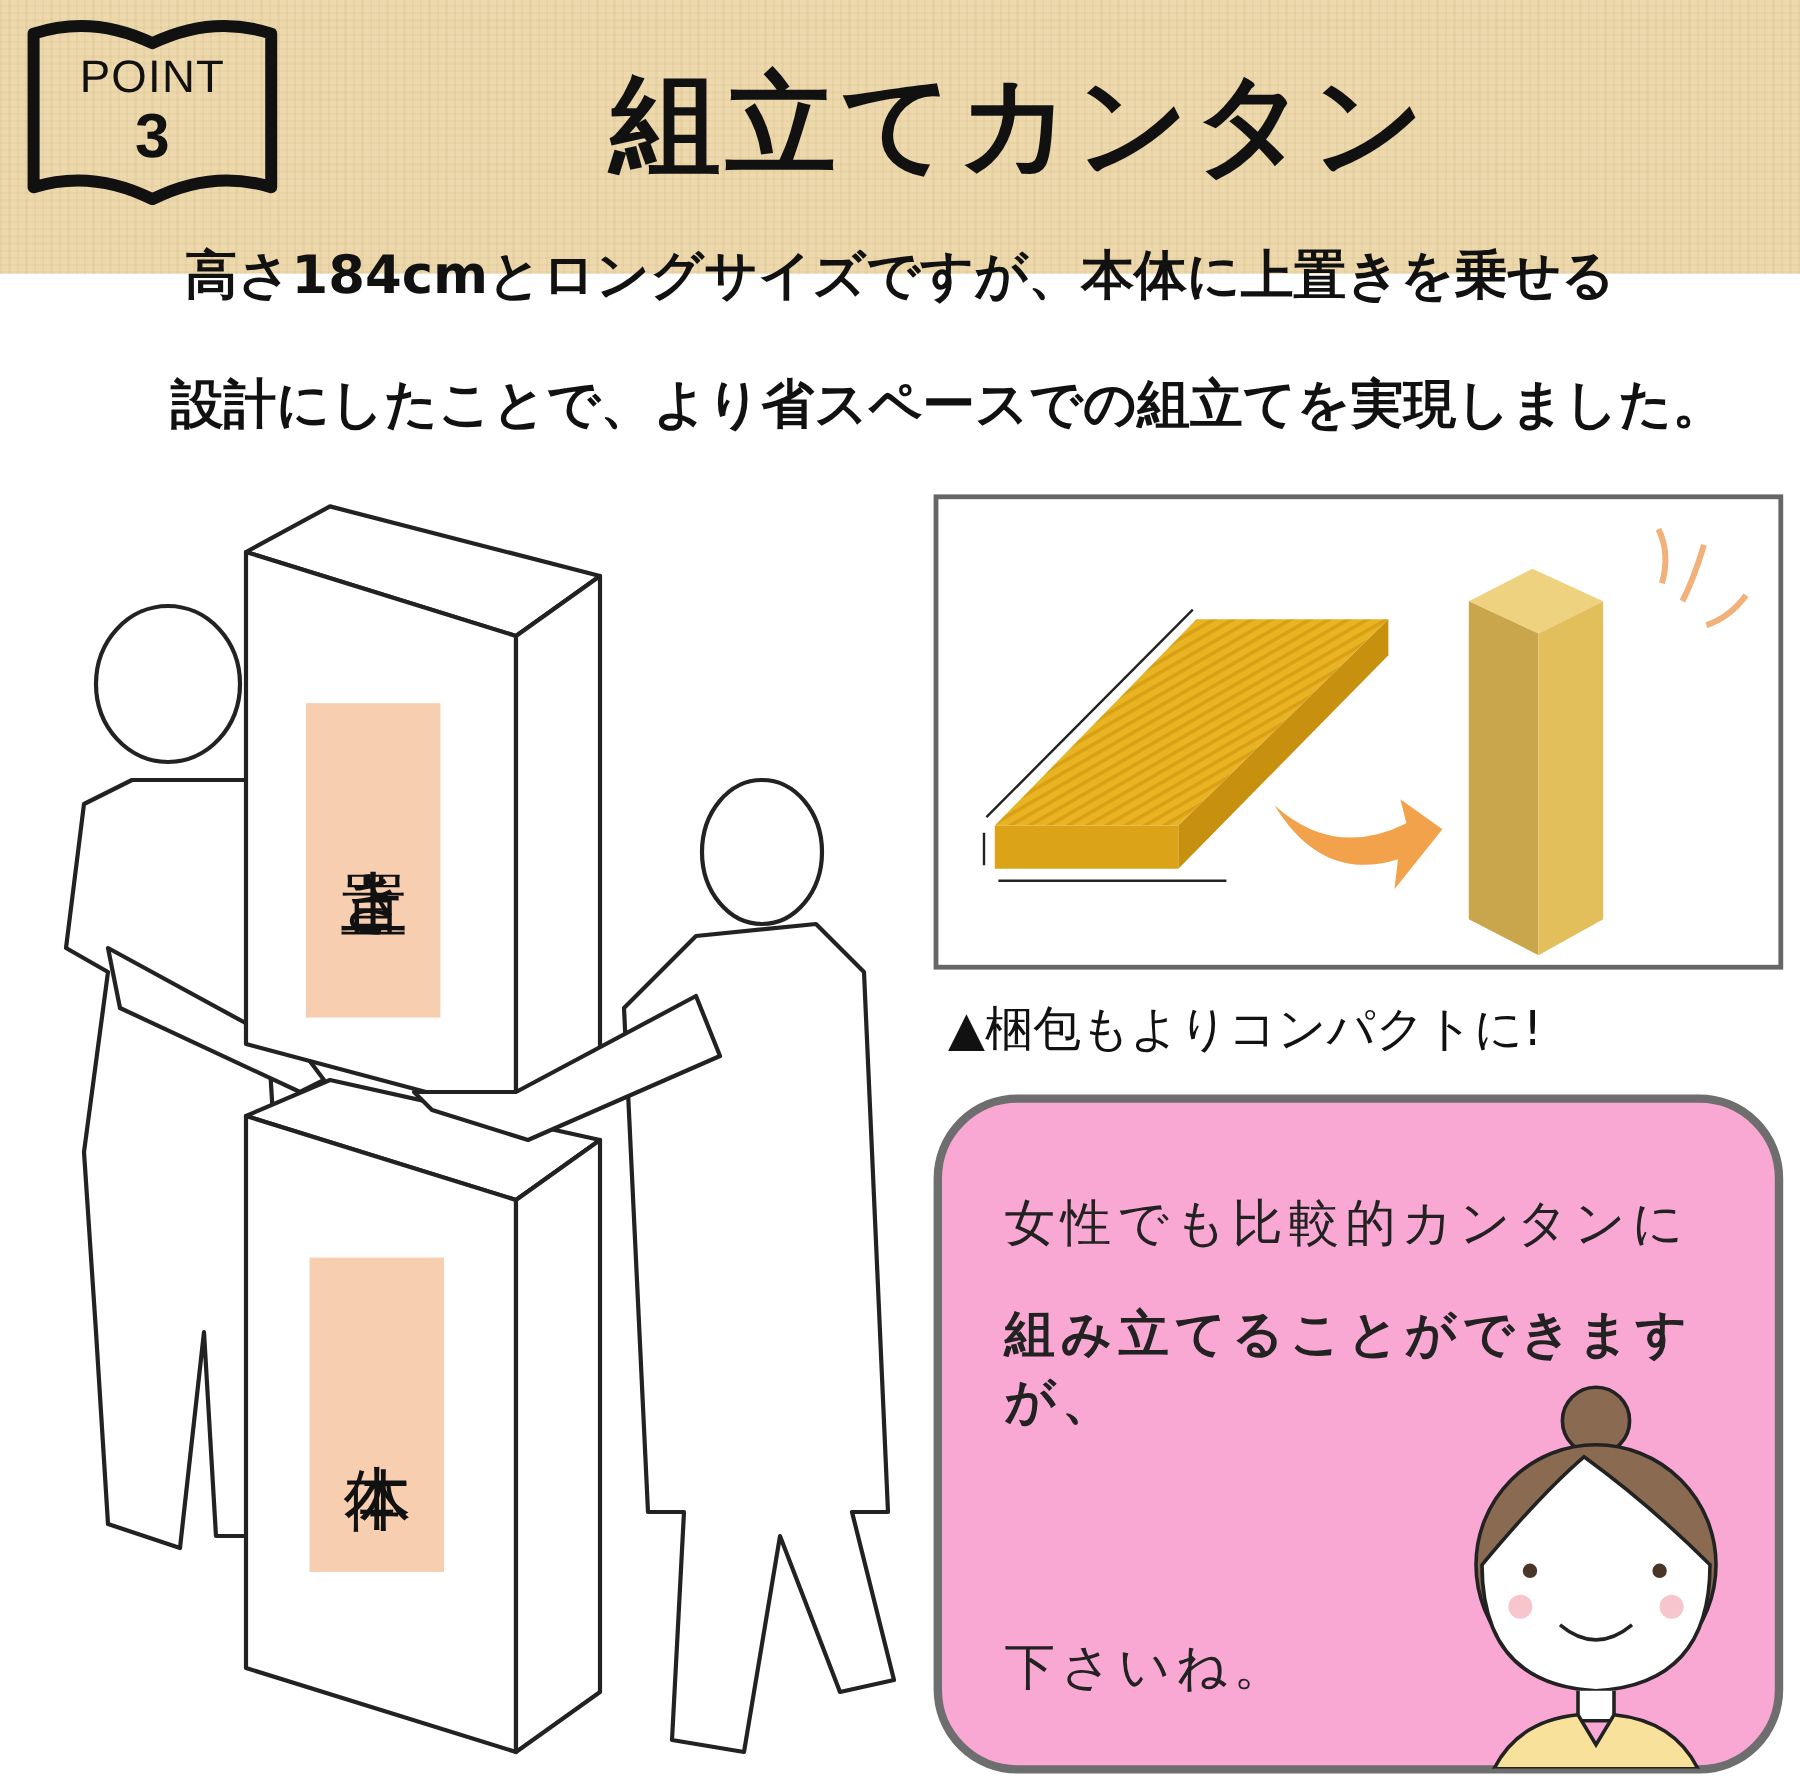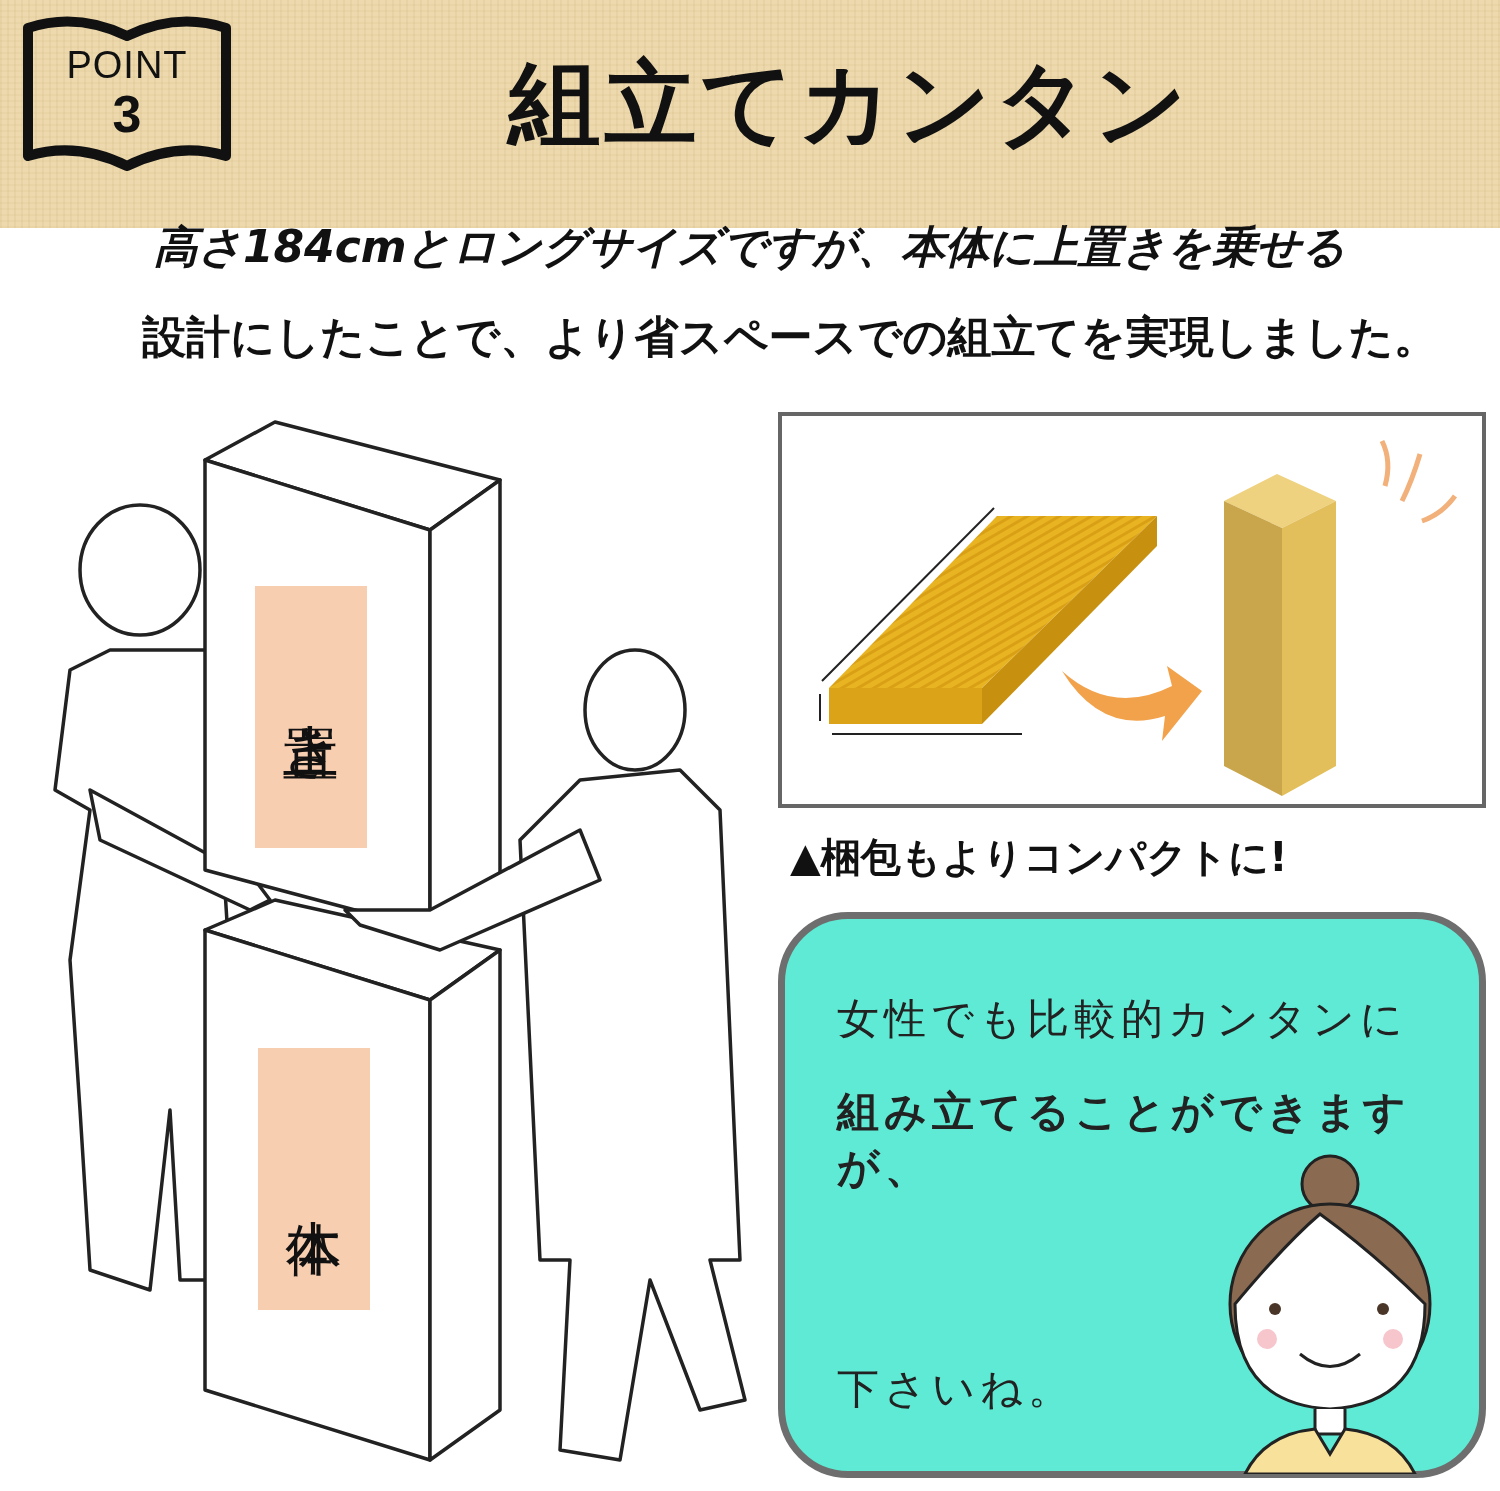--- a/index.html
+++ b/index.html
@@ -11,39 +11,39 @@
       #edd9ad;}
   .point-badge{position:absolute;left:22px;top:16px;width:210px;height:155px;}
   .point-badge svg{position:absolute;left:0;top:0;}
   .point-label{position:absolute;left:0;width:210px;text-align:center;top:28px;font-size:38px;font-family:"Liberation Sans",sans-serif;letter-spacing:1px;}
   .point-num{position:absolute;left:0;width:210px;text-align:center;top:68px;font-size:52px;font-weight:bold;font-family:"Liberation Sans",sans-serif;}
   .title{position:absolute;left:500px;top:42px;width:700px;text-align:center;font-size:92px;font-weight:bold;letter-spacing:4px;}
   .intro{position:absolute;left:0;width:1500px;text-align:center;font-size:44px;font-weight:bold;}
   .illus{position:absolute;left:0;top:410px;width:760px;height:1081px;}
   .tag{position:absolute;background:#f8ceb0;font-size:56px;display:flex;align-items:center;justify-content:center;writing-mode:vertical-rl;letter-spacing:4px;}
   .pkg-frame{position:absolute;left:778px;top:412px;width:708px;height:396px;border:4px solid #666;background:#fff;box-sizing:border-box;}
-  .caption{position:absolute;left:790px;top:830px;font-size:40px;font-weight:bold;}
-  .bubble{position:absolute;left:778px;top:912px;width:708px;height:566px;background:#5eead4;border:7px solid #6e6e6e;border-radius:70px;box-sizing:border-box;}
+  .caption{position:absolute;left:790px;top:830px;font-size:40px;font-weight:normal;}
+  .bubble{position:absolute;left:778px;top:912px;width:708px;height:566px;background:#f9a8d4;border:7px solid #6e6e6e;border-radius:70px;box-sizing:border-box;}
   .bubble-line{position:absolute;left:52px;font-size:42px;letter-spacing:5px;color:#222;}
 </style>
 </head>
 <body>
 
 <div class="banner">
   <div class="point-badge">
     <svg width="210" height="155" viewBox="0 0 210 155">
       <path d="M6 12 Q55 -4 105 20 Q155 -4 204 12 L204 140 Q155 125 105 150 Q55 125 6 140 Z" fill="none" stroke="#111" stroke-width="10" stroke-linejoin="round"></path>
     </svg>
     <div class="point-label">POINT</div>
     <div class="point-num">3</div>
   </div>
   <div class="title">組立てカンタン</div>
 </div>
 
-<div class="intro" style="top:218px;font-style:italic;">高さ184cmとロングサイズですが、本体に上置きを乗せる</div>
+<div class="intro" style="top:200px;">高さ184cmとロングサイズですが、本体に上置きを乗せる</div>
 <div class="intro" style="top:308px;margin-left:40px;">設計にしたことで、より省スペースでの組立てを実現しました。</div>
 
 <div class="illus">
   <svg width="760" height="1081" viewBox="0 0 760 1081">
     <g fill="#fff" stroke="#222" stroke-width="3.5" stroke-linejoin="round">
 
       <ellipse cx="140" cy="160" rx="60" ry="65"></ellipse>
       <path d="M110 240 L70 260 L55 380 L90 400 L70 550 L80 700 L90 860 L150 880 L170 700 L180 870 L220 870 L230 560 L210 240 Z"></path>
       <path d="M90 380 L255 470 L270 490 L250 500 L100 430 Z"></path>
 

